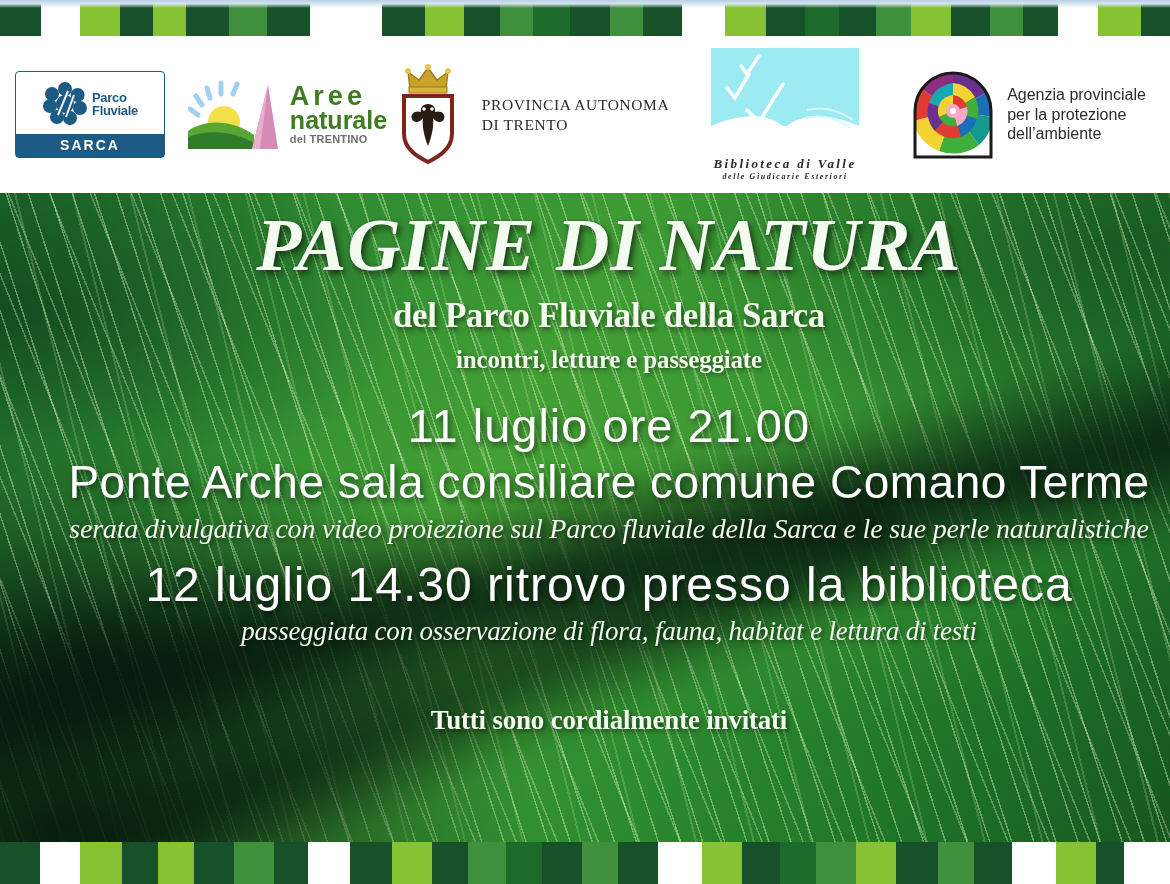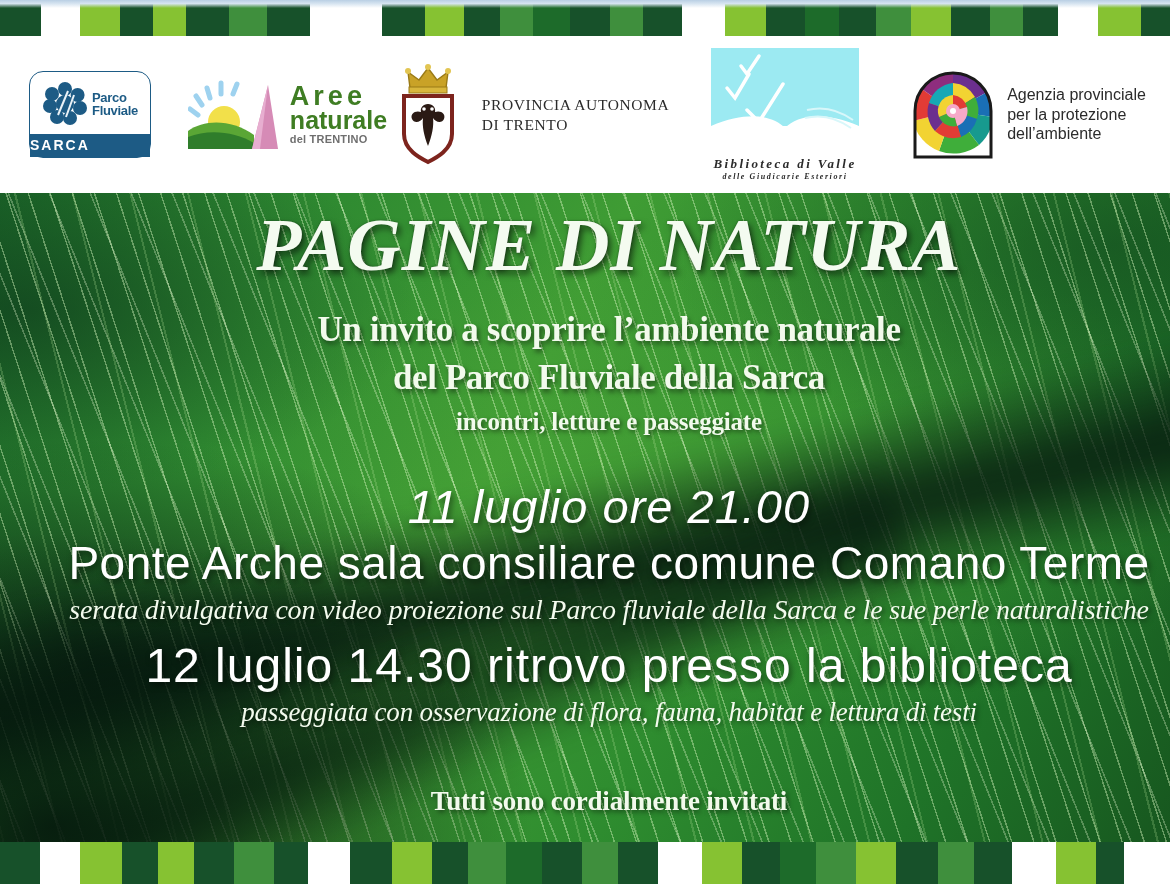--- a/index.html
+++ b/index.html
@@ -31,27 +31,27 @@
   .logo-parco   { width:180px; }
   .logo-aree    { width:215px; }
   .logo-biblio  { width:230px; }
   .logo-prov    { width:275px; }
   .logo-agenzia { width:255px; }
 
   .lg-wrap { display:flex; align-items:center; gap:10px; }
   .lg-txt { line-height:1.08; }
 
   .parco-box {
-    width:122px; border:1.5px solid #1d5b85; border-radius:14px;
+    width:150px; border:1.5px solid #1d5b85; border-radius:4px;
     padding:6px 4px 0; position:relative; background:#fff;
   }
   .parco-top { display:flex; align-items:center; justify-content:center; gap:4px; height:52px; }
   .parco-name { color:#1d5b85; font-weight:700; font-size:13px; line-height:1.02; letter-spacing:-.3px; }
   .parco-bar {
-    margin:4px -4px 0; background:#1d5b85; color:#fff; text-align:left;
+    margin:4px -4px 0; background:#1d5b85; color:#fff; text-align:center;
     font-weight:700; font-size:14px; letter-spacing:2px; padding:3px 0 4px;
   }
 
   .aree-txt .a1 { color:#3f7d23; font-weight:700; font-size:27px; letter-spacing:4px; line-height:.95; }
   .aree-txt .a2 { color:#3f7d23; font-weight:700; font-size:25px; line-height:.95; }
   .aree-txt .a3 { color:#6f6f6f; font-weight:700; font-size:11px; letter-spacing:.2px; line-height:1.1; }
 
   .biblio { text-align:center; }
   .biblio-cap { font-family:"Liberation Serif", serif; color:#2b2b2b; }
   .biblio-cap .b1 { font-size:13px; font-weight:700; letter-spacing:2.4px; font-style:italic; }
@@ -135,21 +135,21 @@
     color:#f2faec; margin-top:10px;
     text-shadow:2px 2px 4px rgba(0,0,0,.5);
   }
 
   .ev-head {
     font-family:"Liberation Sans", sans-serif;
     font-size:47px; font-weight:400; letter-spacing:1px;
     color:#ffffff; text-shadow:2px 3px 6px rgba(0,0,0,.55);
     white-space:nowrap;
   }
-  .ev1-head { margin-top:43px;font-style:italic; }
+  .ev1-head { margin-top:24px; }
   .ev-place {
     font-family:Liberation Sans, sans-serif;
     font-size:46px; font-weight:400; letter-spacing:.5px;
     color:#ffffff; text-shadow:2px 3px 6px rgba(0,0,0,.55);
     margin-top:2px; white-space:nowrap;
   }
   .ev-desc {
     font-family:"Liberation Serif", serif;
     font-style:italic; font-weight:400; font-size:28px; letter-spacing:-.2px;
     color:#f3fbee; text-shadow:2px 2px 5px rgba(0,0,0,.55);
@@ -357,21 +357,20 @@
     <div class="veins v1"></div>
     <div class="veins v2"></div>
     <div class="veins v3"></div>
     <div class="midrib"></div>
     <div class="midrib2"></div>
     <div class="darkcorner"></div>
 
     <div class="copy">
       <div class="title">PAGINE DI NATURA</div>
 
-      <div class="sub1">Un invito a scoprire l’ambiente naturale</div>
       <div class="sub2">del Parco Fluviale della Sarca</div>
       <div class="sub3">incontri, letture e passeggiate</div>
 
       <div class="ev-head ev1-head">11 luglio  ore 21.00</div>
       <div class="ev-place">Ponte Arche  sala consiliare comune Comano Terme</div>
       <div class="ev-desc">serata divulgativa con video proiezione sul Parco fluviale della Sarca e le sue perle naturalistiche</div>
 
       <div class="ev-head ev2-head">12 luglio  14.30 ritrovo presso la biblioteca</div>
       <div class="ev-desc ev2-desc">passeggiata con osservazione di flora, fauna, habitat e lettura di testi</div>
 

